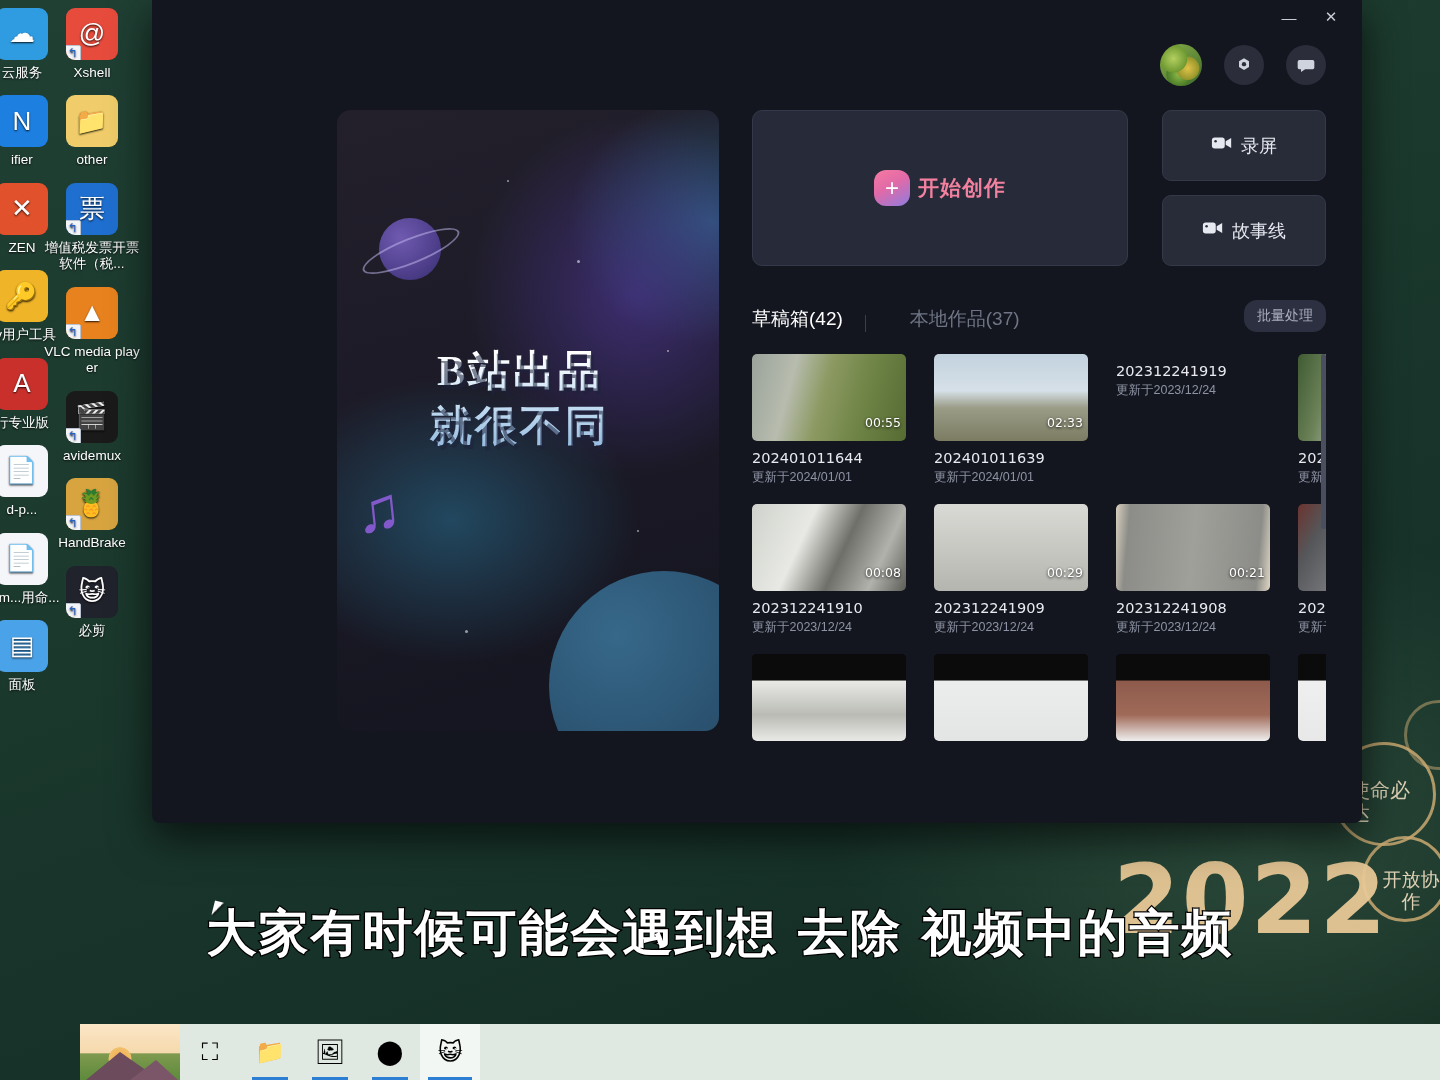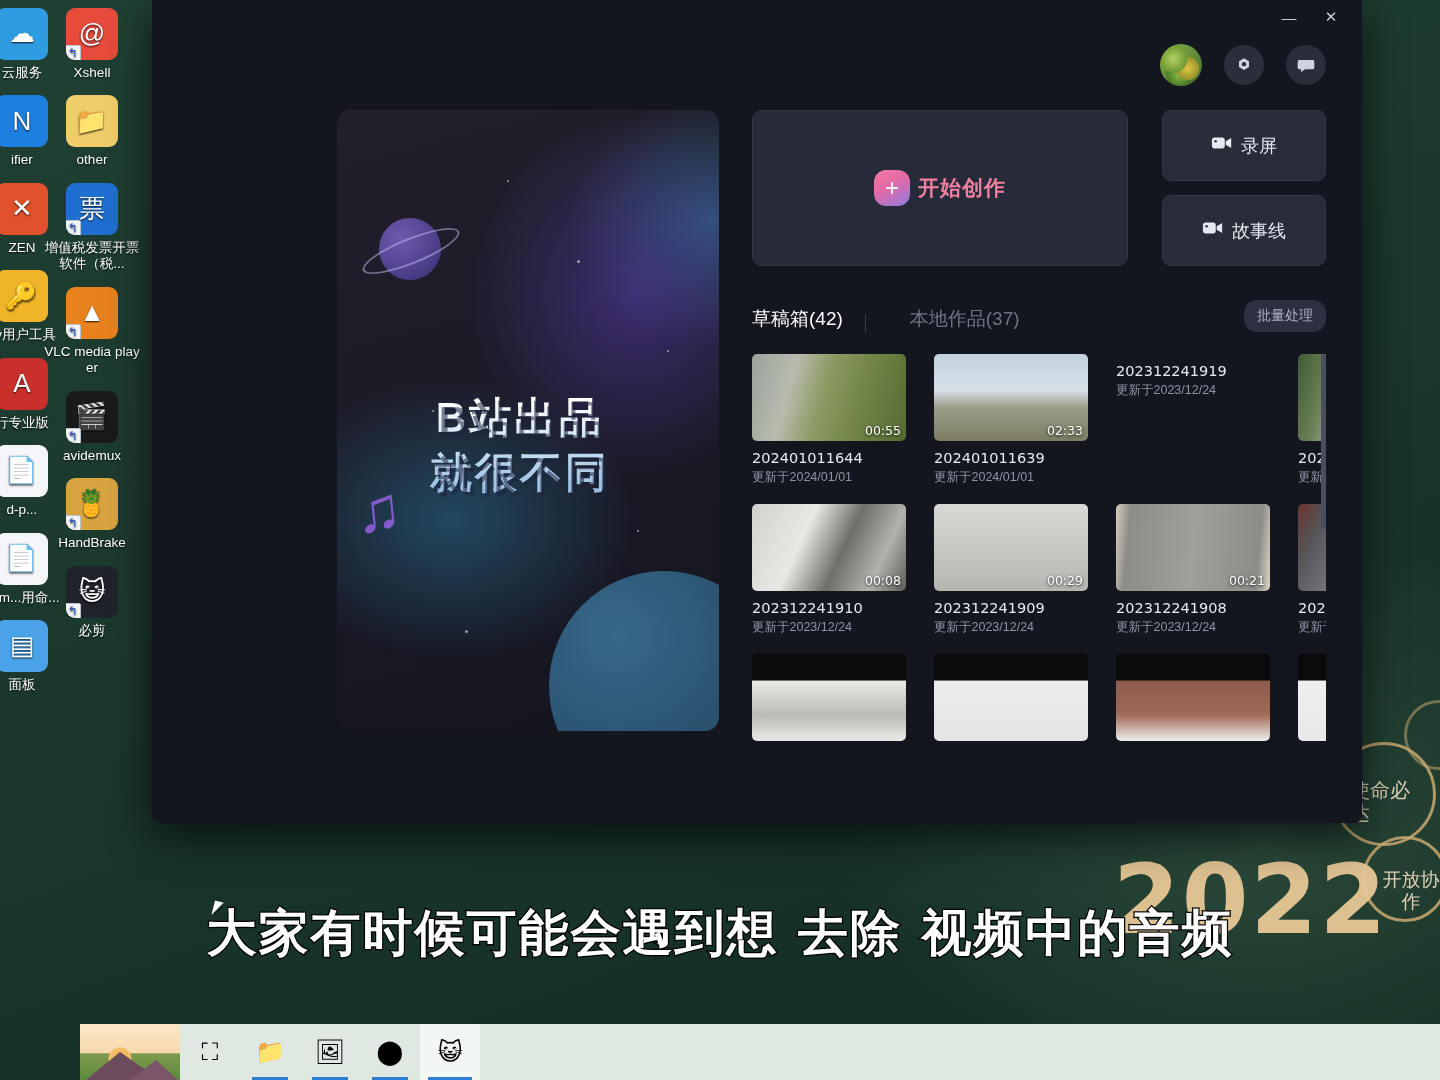--- a/index.html
+++ b/index.html
@@ -168,22 +168,21 @@
     font-weight: bold;
     font-size: 42px;
     line-height: 1.32;
     letter-spacing: 3px;
     color: #e8f3fb;
     background: linear-gradient(180deg, #ffffff 10%, #cfe6f7 45%, #8fb6dd 100%);
     -webkit-background-clip: text;
     background-clip: text;
     -webkit-text-fill-color: transparent;
     text-shadow: 3px 4px 0 rgba(30,35,60,.55);
-    font-family: Liberation Sans, sans-serif;
-    margin-top: 46px;
+    font-family: Liberation Serif, serif;
   }
   .star { position: absolute; background: #fff; border-radius: 50%; opacity: .55; }
 
   
   #content {
     position: absolute;
     left: 600px; top: 110px;
     right: 36px; bottom: 0;
   }
   #create-row { display: flex; gap: 34px; }
@@ -266,21 +265,21 @@
   .card { width: 154px; cursor: pointer; }
   .thumb {
     position: relative;
     width: 154px; height: 87px;
     border-radius: 5px;
     overflow: hidden;
     background: #000;
   }
   .thumb .inner { position: absolute; inset: 0; }
   .dur {
-    position: absolute; right: 5px; bottom: 3px;
+    position: absolute; right: 5px; bottom: 11px;
     color: #fff; font-size: 12.5px;
     font-family: "DejaVu Sans", sans-serif;
     text-shadow: 0 1px 3px rgba(0,0,0,.95);
   }
   .card .name {
     margin-top: 9px;
     color: #e8eaf0;
     font-size: 14.5px;
     font-family: "DejaVu Sans", sans-serif;
   }

